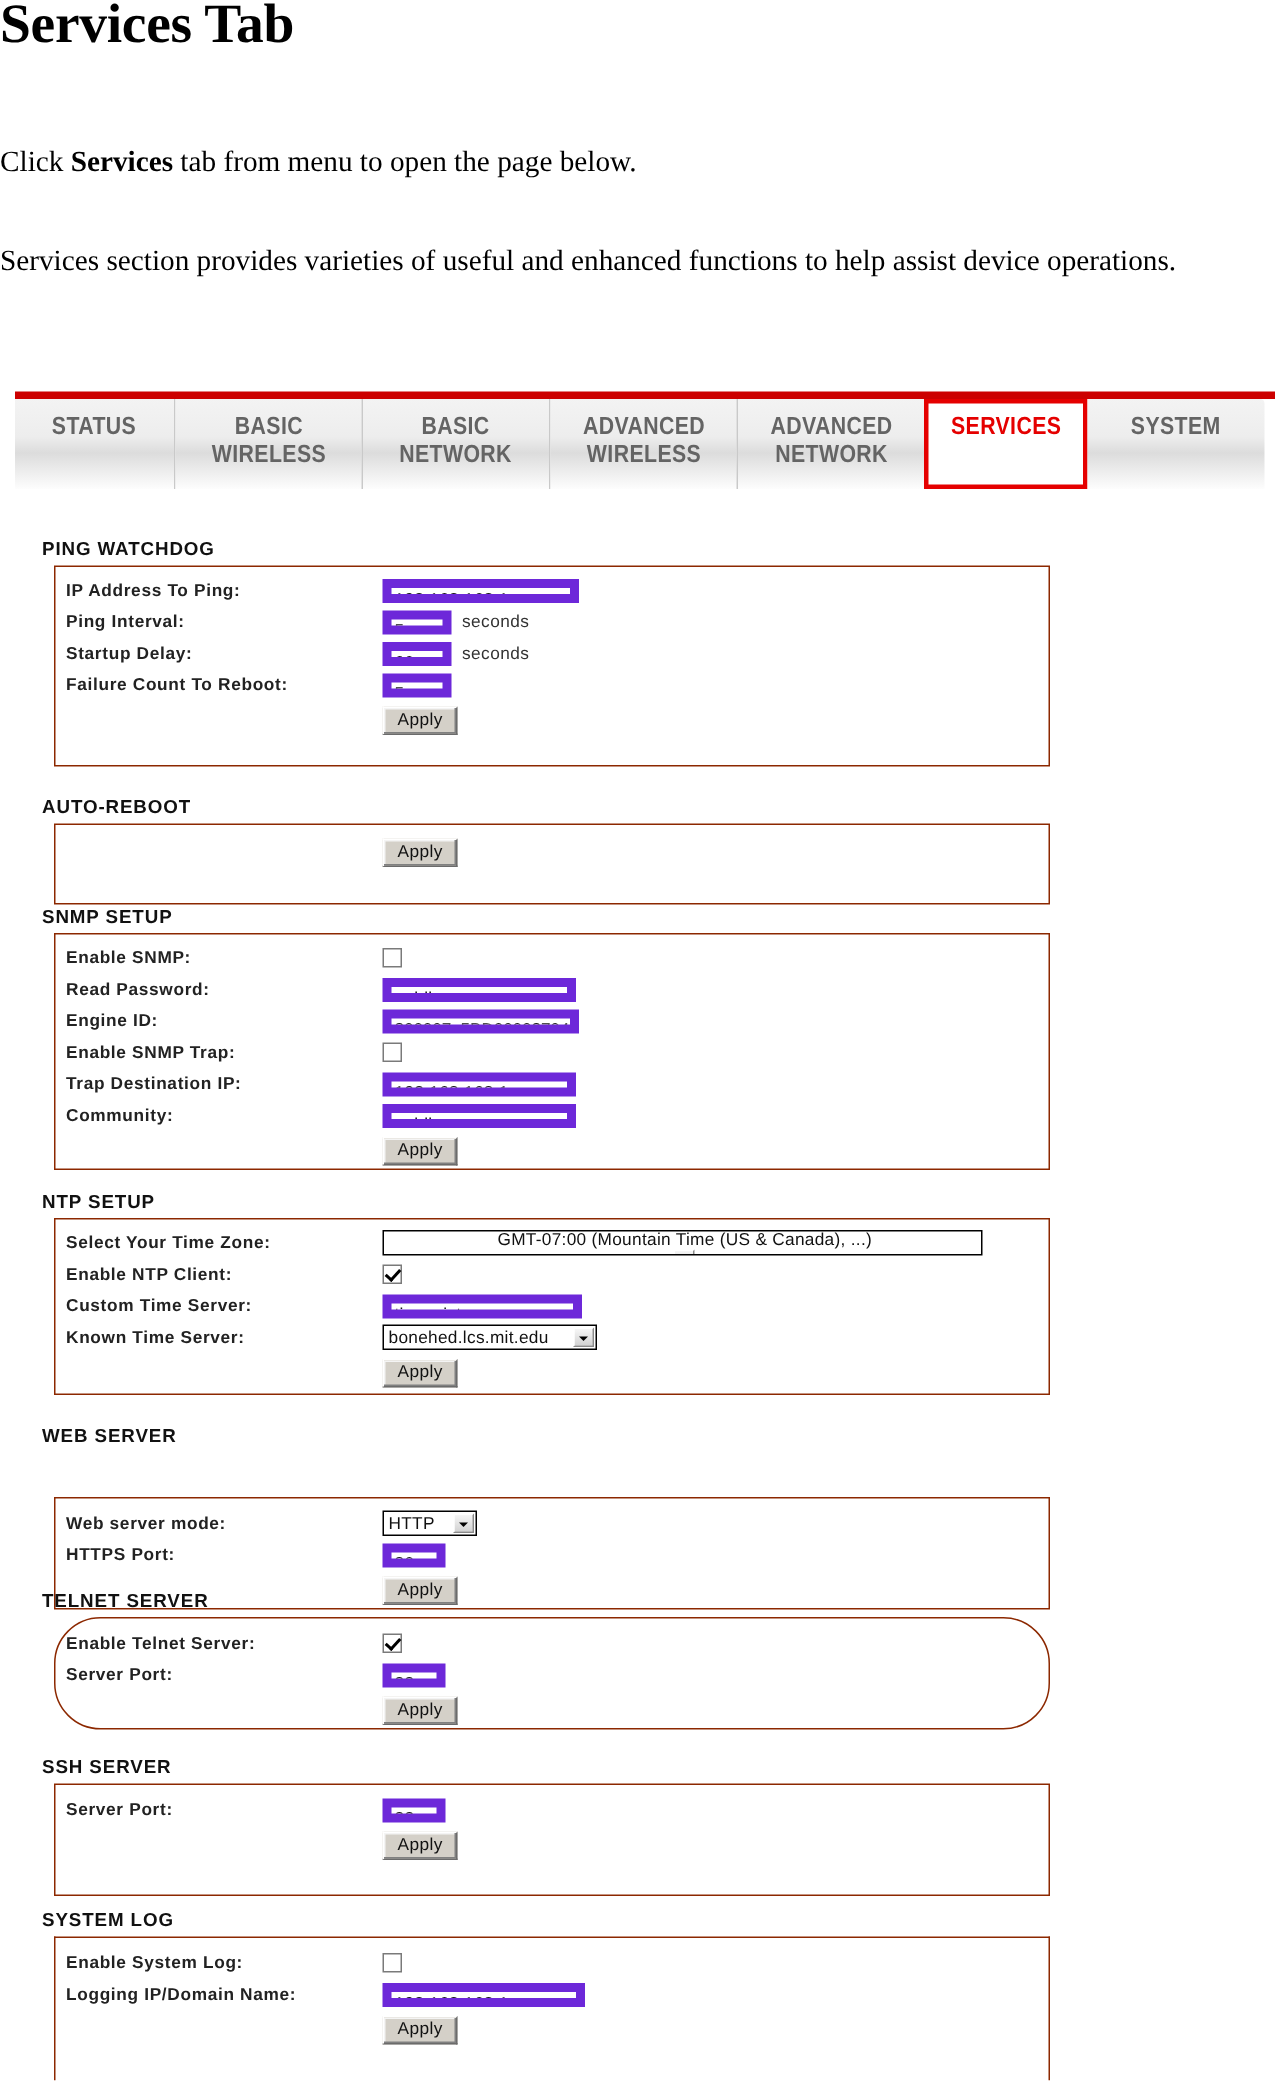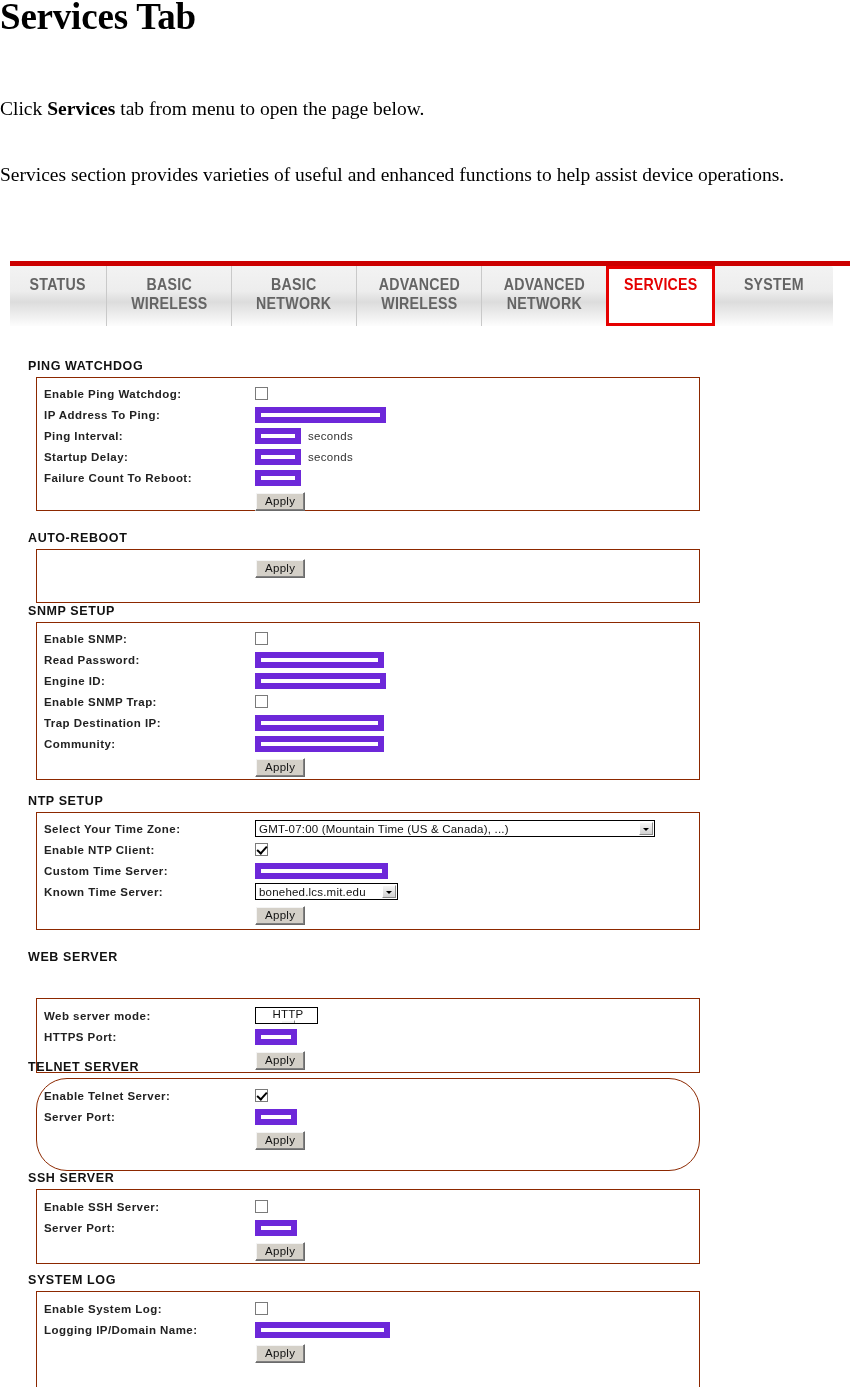--- a/index.html
+++ b/index.html
@@ -73,21 +73,21 @@
     letter-spacing: 0.3px;
     text-align: center;
     display: flex;
     align-items: flex-start;
     justify-content: center;
     padding-top: 9px;
     line-height: 19px;
     box-sizing: border-box;
   }
   .tab-inner { transform: scaleX(0.86); transform-origin: center top; white-space: pre; }
-  .tab.w1 { width: 97px; }
+  .tab.w1 { width: 107px; }
   .tab.w2 { width: 125px; text-align: center; }
   .tab.active {
     background: #ffffff;
     border: 3px solid #e50000;
     color: #e50000;
     padding-top: 6px;
     margin-left: -1px;
     width: 109px;
   }
   .tab.last { border-right: none; width: 118px;
@@ -189,23 +189,23 @@
     justify-content: space-between;
     font-family: "Liberation Sans", sans-serif;
     font-size: 11.5px;
     color: #111111;
     padding-left: 3px;
     letter-spacing: 0.2px;
     white-space: nowrap;
     overflow: hidden;
   }
   .sel.w-reboot { width: 134px; }
-  .sel.w-tz     { width: 400px; }
+  .sel.w-tz     { width: 400px; flex-direction: column; }
   .sel.w-known  { width: 143px; }
-  .sel.w-web    { width: 63px; flex-direction: column; }
+  .sel.w-web    { width: 63px; }
   .sel-arrow {
     width: 14px;
     height: 13px;
     margin-right: 1px;
     background: linear-gradient(to bottom, #f6f6f6, #d2d2d2);
     border: 1px solid #8a8a8a;
     border-top-color: #ffffff;
     border-left-color: #ffffff;
     box-sizing: border-box;
     flex: 0 0 auto;
@@ -273,26 +273,20 @@
       </div>
     <div class="tab last">
         <span class="tab-inner">SYSTEM</span>
       </div>
   </div>
 </div>
 
 <div class="section-label" style="left:28px; top:359px;">PING WATCHDOG</div>
 <div class="panel" style="top:377px; height:134px; padding-top:5px;">
   <div class="row">
-    <div class="row-label">Enable Ping Watchdog:</div>
-    <div class="ctrl">
-        <span class="chk"></span>
-      </div>
-  </div>
-  <div class="row">
     <div class="row-label">IP Address To Ping:</div>
     <div class="ctrl">
         <span class="tin w-ip">192.168.168.1</span>
       </div>
   </div>
   <div class="row">
     <div class="row-label">Ping Interval:</div>
     <div class="ctrl">
       <span class="tin w-num">5</span>
       <span class="unit">seconds</span>
@@ -434,21 +428,21 @@
   </div>
   <div class="row" style="height:26px;">
     <div class="row-label"></div>
     <div class="ctrl">
         <button class="btn">Apply</button>
       </div>
   </div>
 </div>
 
 <div class="section-label" style="left:28px; top:1060px;">TELNET SERVER</div>
-<div class="panel" style="top:1078px; height:93px; padding-top:6px;border-radius:31px;">
+<div class="panel" style="top:1078px; height:75px; padding-top:6px;border-radius:31px;">
   <div class="row">
     <div class="row-label">Enable Telnet Server:</div>
     <div class="ctrl">
         <span class="chk on"></span>
       </div>
   </div>
   <div class="row">
     <div class="row-label">Server Port:</div>
     <div class="ctrl">
         <span class="tin w-port">23</span>
@@ -458,26 +452,20 @@
     <div class="row-label"></div>
     <div class="ctrl">
         <button class="btn">Apply</button>
       </div>
   </div>
 </div>
 
 <div class="section-label" style="left:28px; top:1171px;">SSH SERVER</div>
 <div class="panel" style="top:1189px; height:75px; padding-top:6px;">
   <div class="row">
-    <div class="row-label">Enable SSH Server:</div>
-    <div class="ctrl">
-        <span class="chk"></span>
-      </div>
-  </div>
-  <div class="row">
     <div class="row-label">Server Port:</div>
     <div class="ctrl">
         <span class="tin w-port">22</span>
       </div>
   </div>
   <div class="row" style="height:26px;">
     <div class="row-label"></div>
     <div class="ctrl">
         <button class="btn">Apply</button>
       </div>

